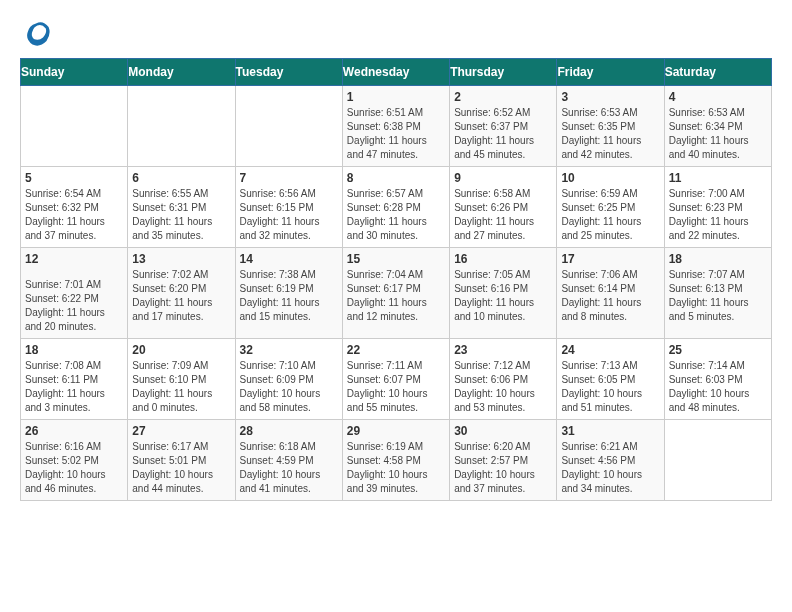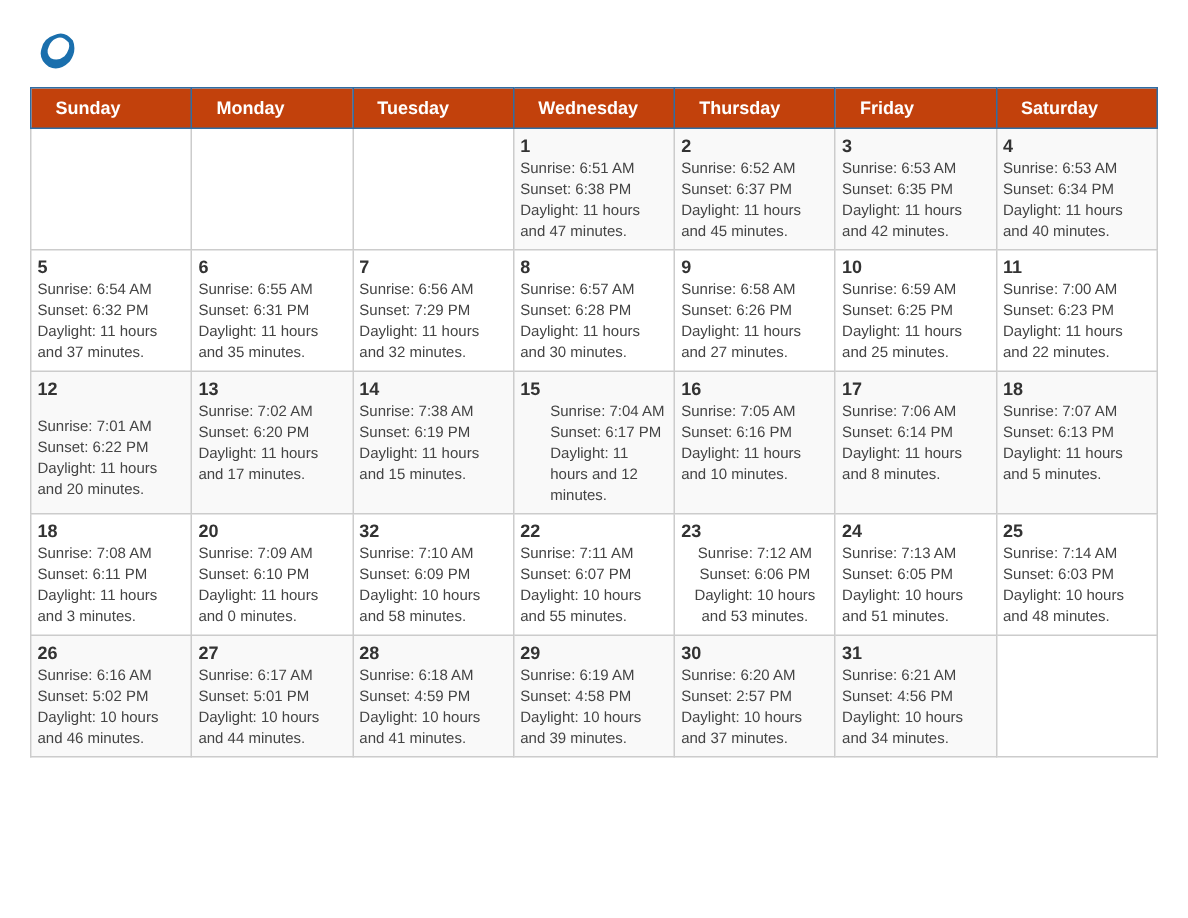--- a/index.html
+++ b/index.html
@@ -47,23 +47,23 @@
       font-size: 16px;
       font-weight: normal;
       color: #555;
     }
     table {
       width: 100%;
       border-collapse: collapse;
       font-size: 11px;
     }
     thead tr th {
-      background-color: #c2410c;
+      background-color: #0f766e;
       color: #fff;
-      padding: 6px 16px;
+      padding: 6px 0;
       text-align: left;
       font-size: 12px;
       font-weight: bold;
       border: 1px solid #2e6da4;
     }
     tbody tr td {
       border: 1px solid #ccc;
       vertical-align: top;
       padding: 4px;
       width: 107px;
@@ -161,21 +161,21 @@
         </td>
         <td>
           <div class="day-number">6</div>
           <div class="day-info" style="white-space: pre-line;">Sunrise: 6:55 AM
 Sunset: 6:31 PM
 Daylight: 11 hours and 35 minutes.</div>
         </td>
         <td>
           <div class="day-number">7</div>
           <div class="day-info" style="white-space: pre-line;">Sunrise: 6:56 AM
-Sunset: 7:29 PM
+Sunset: 6:15 PM
 Daylight: 11 hours and 32 minutes.</div>
         </td>
         <td>
           <div class="day-number">8</div>
           <div class="day-info" style="white-space: pre-line;">Sunrise: 6:57 AM
 Sunset: 6:28 PM
 Daylight: 11 hours and 30 minutes.</div>
         </td>
         <td>
           <div class="day-number">9</div>
@@ -210,21 +210,21 @@
 Daylight: 11 hours and 17 minutes.</div>
         </td>
         <td>
           <div class="day-number">14</div>
           <div class="day-info" style="white-space: pre-line;">Sunrise: 7:38 AM
 Sunset: 6:19 PM
 Daylight: 11 hours and 15 minutes.</div>
         </td>
         <td>
           <div class="day-number">15</div>
-          <div class="day-info" style="white-space: pre-line; margin-left: 20px;">Sunrise: 7:04 AM
+          <div class="day-info" style="white-space: pre-line;">Sunrise: 7:04 AM
 Sunset: 6:17 PM
 Daylight: 11 hours and 12 minutes.</div>
         </td>
         <td>
           <div class="day-number">16</div>
           <div class="day-info" style="white-space: pre-line;">Sunrise: 7:05 AM
 Sunset: 6:16 PM
 Daylight: 11 hours and 10 minutes.</div>
         </td>
         <td>
@@ -260,21 +260,21 @@
 Daylight: 10 hours and 58 minutes.</div>
         </td>
         <td>
           <div class="day-number">22</div>
           <div class="day-info" style="white-space: pre-line;">Sunrise: 7:11 AM
 Sunset: 6:07 PM
 Daylight: 10 hours and 55 minutes.</div>
         </td>
         <td>
           <div class="day-number">23</div>
-          <div class="day-info" style="white-space: pre-line; text-align: center;">Sunrise: 7:12 AM
+          <div class="day-info" style="white-space: pre-line;">Sunrise: 7:12 AM
 Sunset: 6:06 PM
 Daylight: 10 hours and 53 minutes.</div>
         </td>
         <td>
           <div class="day-number">24</div>
           <div class="day-info" style="white-space: pre-line;">Sunrise: 7:13 AM
 Sunset: 6:05 PM
 Daylight: 10 hours and 51 minutes.</div>
         </td>
         <td>

